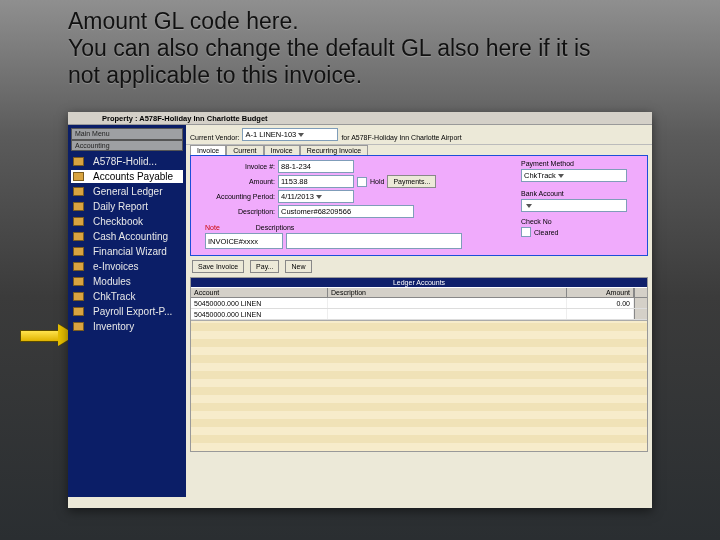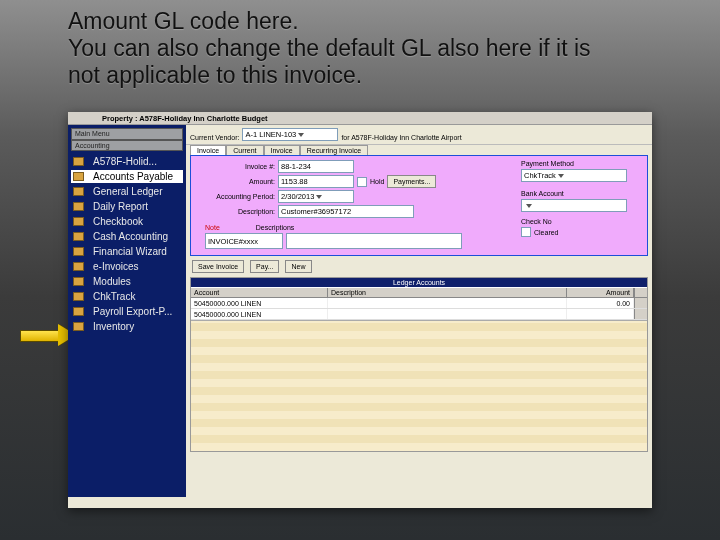--- a/index.html
+++ b/index.html
@@ -145,27 +145,27 @@
                 <span class="inp" style="width:70px">
                   <span>1153.88</span>
                 </span>
                 <span class="chk"></span>
                 <span class="lbl2">Hold</span>
                 <span class="btn">Payments...</span>
               </div>
             <div class="frow">
                 <span class="lbl">Accounting Period:</span>
                 <span class="inp ddl" style="width:70px">
-                  <span>2/30/2013</span>
+                  <span>4/11/2013</span>
                 </span>
               </div>
             <div class="frow">
                 <span class="lbl">Description:</span>
                 <span class="inp" style="width:130px">
-                  <span>Customer#36957172</span>
+                  <span>Customer#68209566</span>
                 </span>
               </div>
             <div class="frow" style="margin-top:4px">
                 <span class="lbl2" style="color:#c00">Note</span>
                 <span style="width:30px"></span>
                 <span class="lbl2">Descriptions</span>
               </div>
             <div class="frow">
                 <span class="inp" style="width:72px;height:14px">
                   <span>INVOICE#xxxx</span>

